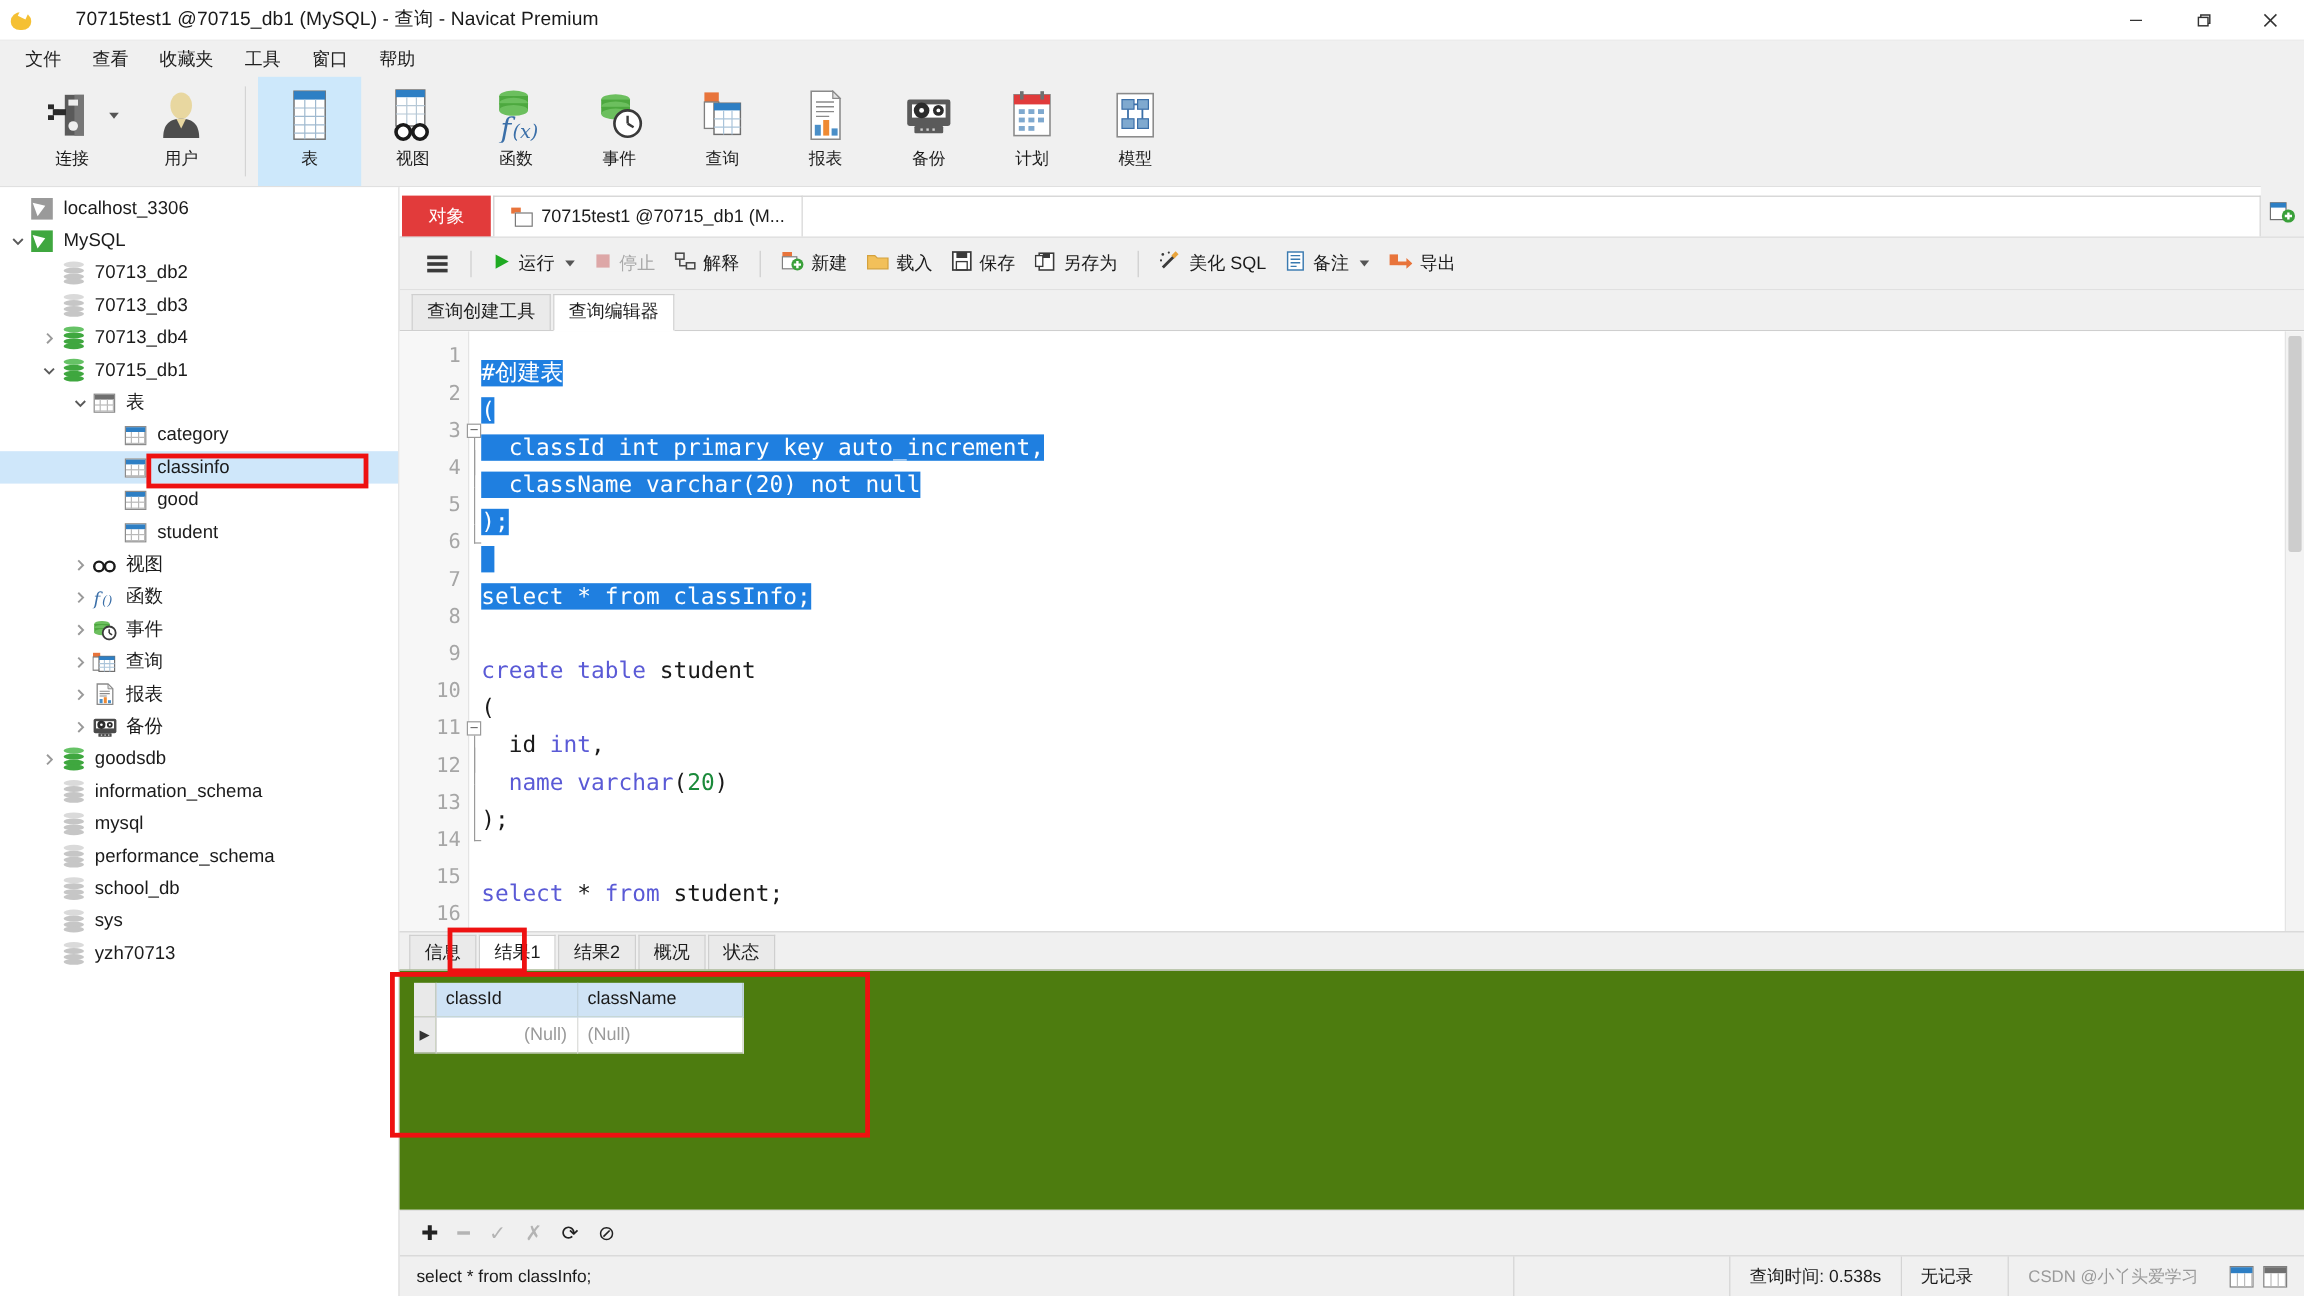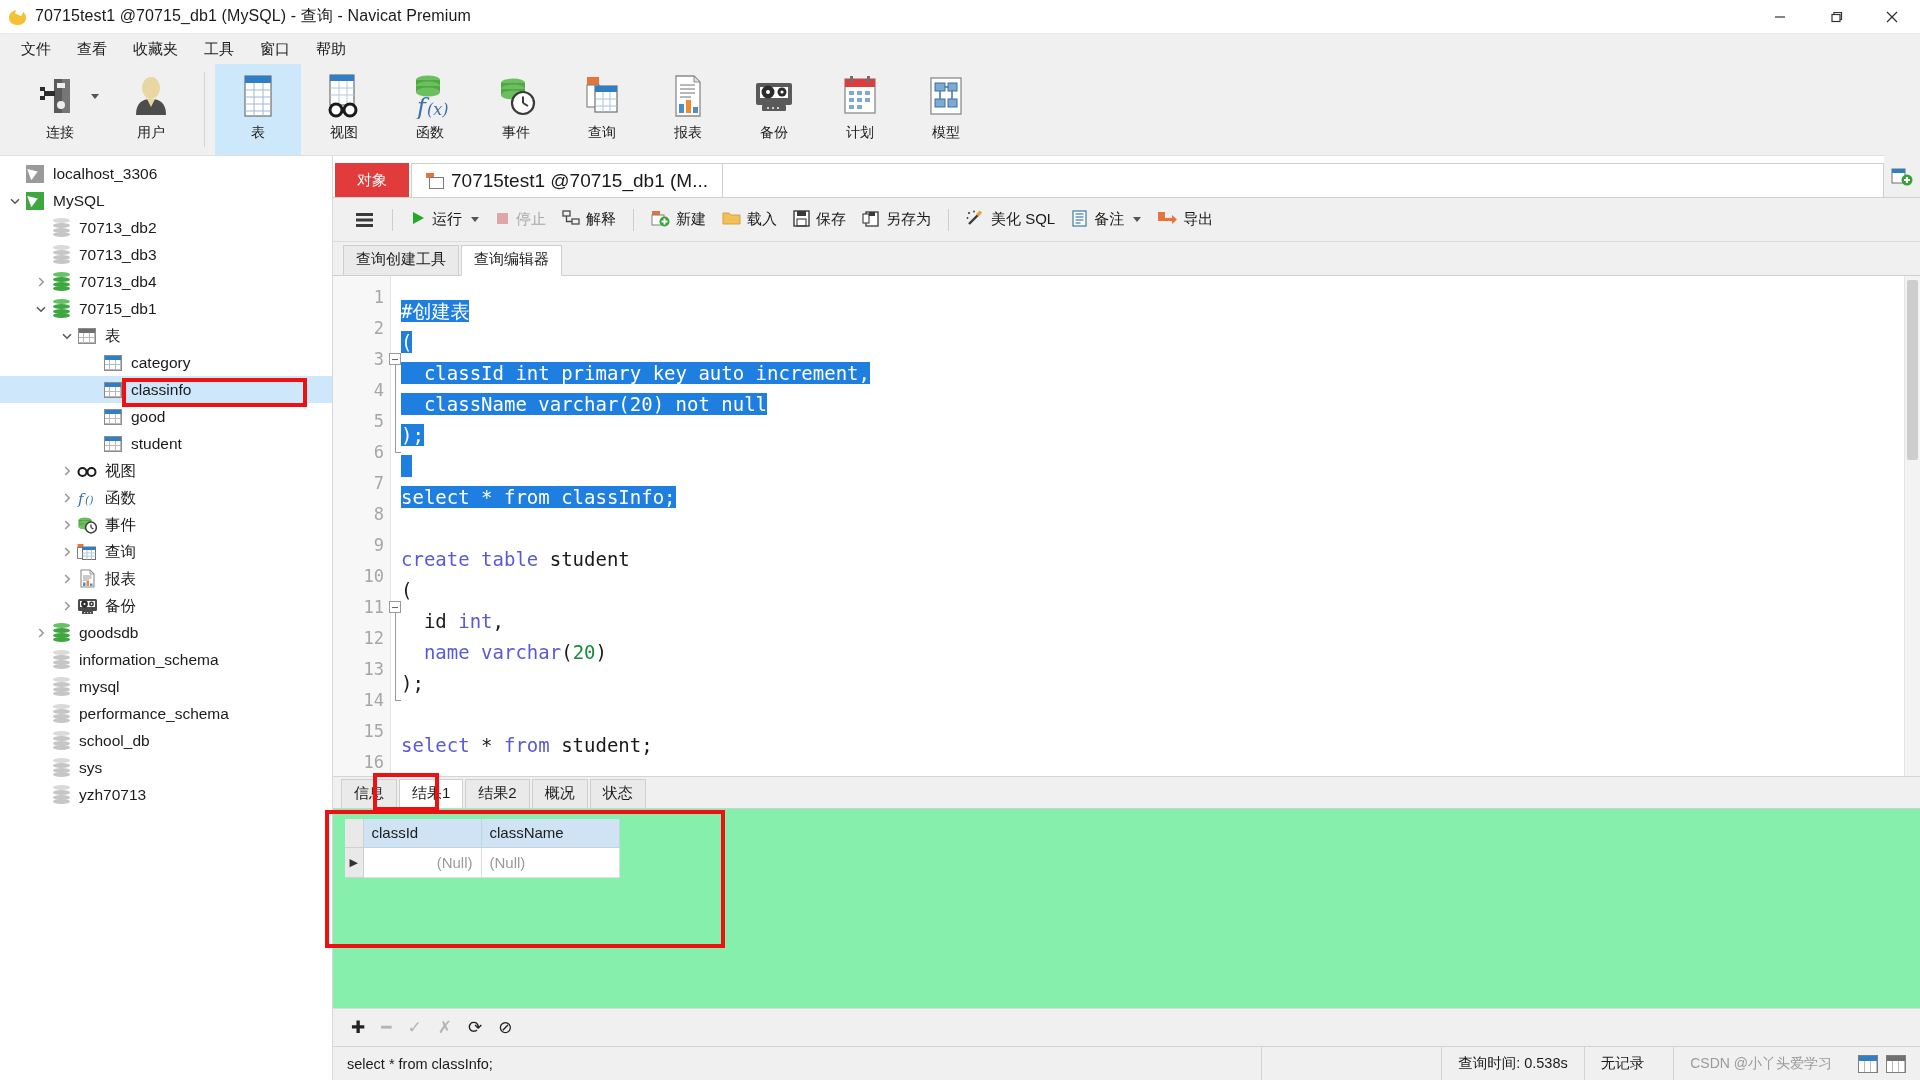--- a/index.html
+++ b/index.html
@@ -36,20 +36,21 @@
     background: #f5c033;
   }
   .title-icon .notch {
     position: absolute; left: 8px; top: 1px;
     width: 7px; height: 7px; background: #ffffff;
     transform: rotate(25deg);
   }
   .title-text {
     font-size: 16px; color: #1a1a1a; letter-spacing: 0.1px;
     white-space: nowrap;
+    margin-left: 28px;
   }
   .win-buttons { margin-left: auto; display: flex; height: 100%; }
   .win-btn {
     width: 56px; height: 100%;
     display: flex; align-items: center; justify-content: center;
     font-size: 15px; color: #333;
   }
   .win-btn svg { display: block; }
 
   
@@ -190,21 +191,21 @@
   }
   .obj-tab-red {
     background: #e23b3b; color: #ffffff;
     font-size: 15px;
     height: 34px; display:flex; align-items:center; justify-content:center;
     padding: 0 22px;
   }
   .obj-tab {
     height: 34px; display:flex; align-items:center; gap:7px;
     padding: 0 14px;
-    font-size: 19px; color:#1a1a1a;
+    font-size: 15px; color:#1a1a1a;
     background: #ffffff;
     border: 1px solid #cfcfcf; border-bottom: none;
     margin-left: 2px;
   }
   .obj-tab .q-ico { width:18px;height:16px;position:relative;flex:none; }
   .obj-tab .q-ico .r { position:absolute; left:0; top:0; width:8px;height:5px; background:#e8743b; }
   .obj-tab .q-ico .g {
     position:absolute; left:3px; top:4px; width:15px;height:12px;
     background:#fff; border:1px solid #7a7a7a;
   }
@@ -306,21 +307,21 @@
   .rtab {
     font-size: 15px; color:#1b1b1b;
     padding: 4px 12px 5px 12px;
     background:#eaeaea; border:1px solid #cfcfcf; border-bottom:none;
     margin-right: 2px;
   }
   .rtab.active { background:#ffffff; border-bottom:1px solid #ffffff; margin-bottom:-1px; }
 
   .grid-area {
     height: 200px; min-height: 200px;
-    background: #86efac;
+    background: #4d7c0f;
     position: relative;
     border-top: 1px solid #cfcfcf;
     padding: 10px 13px 0 12px;
   }
   .grid {
     border-collapse: collapse;
     font-size: 15px;
     table-layout: fixed;
   }
   .grid th {

